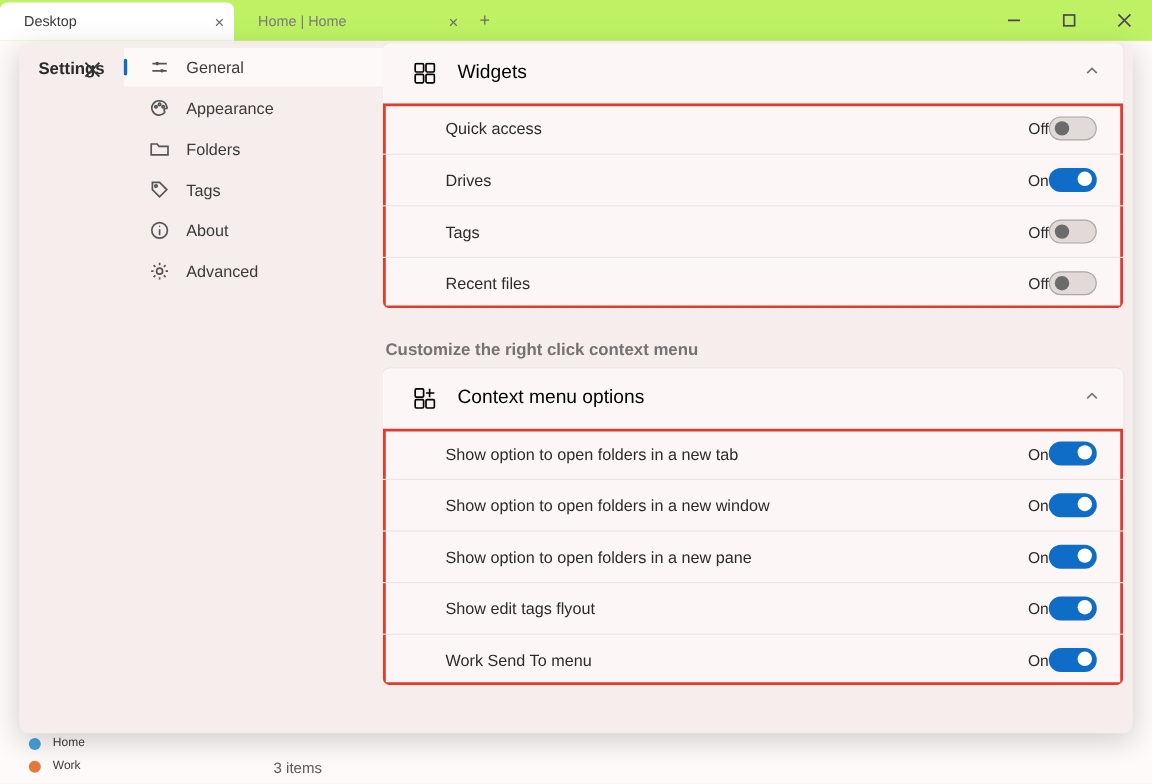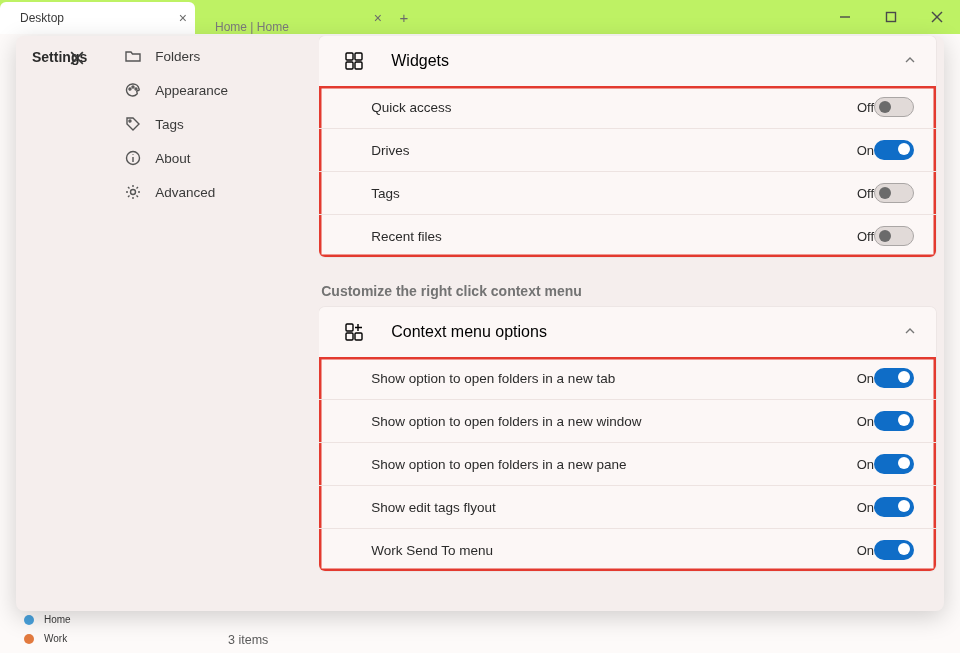--- a/index.html
+++ b/index.html
@@ -4,21 +4,21 @@
 <style>
   * { box-sizing: border-box; margin: 0; padding: 0; font-family: "Segoe UI", -apple-system, sans-serif; }
   html, body { width: 960px; height: 653px; overflow: hidden; }
   body { background: #fdfaf9; display: flex; flex-direction: column; }
 
   
   .titlebar { height: 34px; display: flex; align-items: stretch; background: #bef264; position: relative; }
   .tab { display: flex; align-items: center; gap: 8px; padding: 0 28px 0 12px; font-size: 12px; color: #3a3a3a; position: relative; border-radius: 6px 6px 0 0; margin-top: 2px; }
   .tab.active { background: #fff; width: 195px; border-bottom: 1px solid #fff; }
   .tab .closebtn { position: absolute; right: 8px; top: 50%; transform: translateY(-50%); font-size: 14px; color: #6b6b6b; }
-  .tab:not(.active) { width: 195px; color: #7a7a7a; align-items: flex-end; }
+  .tab:not(.active) { width: 195px; color: #7a7a7a; }
   .newtab { display: flex; align-items: center; justify-content: center; width: 28px; color: #6b6b6b; font-size: 15px; }
   .win-controls { position: absolute; right: 0; top: 0; height: 34px; display: flex; }
   .win-controls .ctl { width: 46px; display: flex; align-items: center; justify-content: center; color: #4a4a4a; font-size: 13px; }
   .win-controls .ctl svg { width: 12px; height: 12px; }
 
   
   .dialog { position: absolute; top: 36px; left: 16px; right: 16px; bottom: 42px; background: #f5eeed; border-radius: 8px; box-shadow: 0 6px 24px rgba(0,0,0,0.18); display: flex; flex-direction: row; overflow: hidden; }
   .dialog-header { height: 42px; display: flex; align-items: center; padding: 0 16px; position: relative; }
   .dialog-header h3 { font-size: 14px; font-weight: 600; color: #2b2b2b; }
   .dialog-close { position: absolute; right: 12px; top: 8px; width: 28px; height: 28px; border-radius: 4px; display:flex; align-items:center; justify-content:center; color:#333; }
@@ -26,21 +26,21 @@
 
   
   .sidebar { width: 216px; display:flex; flex-direction:column; padding:4px 0; gap:2px; }
   .nav-item { display:flex; align-items:center; gap:14px; padding:8px 22px; font-size:13.5px; color:#3a3a3a; position:relative; border-radius:0; }
   .nav-item.active { background:#fdf9f8; }
   .nav-item.active::before { content:""; position:absolute; left:0; top:9px; bottom:9px; width:3px; background:#0f6dc7; border-radius:2px; }
   .nav-item .icon { width:16px; height:16px; display:flex; align-items:center; justify-content:center; color:#555; }
 
   
   .content { flex:1; overflow-y:auto; padding:0 8px 12px 0; }
-  .section-header { display:flex; align-items:center; gap:28px; padding:16px 26px; background:#fcf7f6; border-radius:6px 6px 0 0; margin:0 0 0 0; position:relative; }
+  .section-header { display:flex; align-items:center; gap:18px; padding:16px 26px; background:#fcf7f6; border-radius:6px 6px 0 0; margin:0 0 0 0; position:relative; }
   .section-header .icon { width:18px; height:18px; }
   .section-header .chev { position:absolute; right:20px; color:#777; }
   .section-title-free { font-size:14px; font-weight:600; color:#737373; padding:16px 2px 8px 2px; margin-top:10px; }
 
   .card { background:#fcf7f6; border-radius:6px; overflow:hidden; margin-bottom:8px; box-shadow: 0 0 0 1px rgba(0,0,0,0.03); }
   .hl { box-shadow: inset 0 0 0 2.5px #e33a2f; }
 
   .row { display:flex; align-items:center; padding:11px 22px 11px 52px; font-size:13.5px; color:#2b2b2b; justify-content:space-between; border-top:1px solid #ede3e1; }
   .row:first-child { border-top:none; }
   .row .state-label { font-size:13px; color:#2b2b2b; }
@@ -120,38 +120,49 @@
     <h3>Settings</h3>
     <div class="dialog-close">
       <svg viewBox="0 0 12 12" width="14" height="14">
           <line x1="1" y1="1" x2="11" y2="11"></line>
           <line x1="11" y1="1" x2="1" y2="11"></line>
         </svg>
     </div>
   </div>
   <div class="dialog-body">
     <div class="sidebar">
-      <div class="nav-item">
-        <span class="icon">
-            <svg viewBox="0 0 16 16">
-              <path d="M1 4h5l1.5 2H15v7H1z"></path>
-            </svg>
-          </span>
-        <span>Folders</span>
+      <div class="nav-item active">
+        <span class="icon">
+            <svg viewBox="0 0 16 16">
+              <line x1="2" y1="5" x2="14" y2="5"></line>
+              <circle cx="6" cy="5" r="1.5" fill="#555" stroke="none"></circle>
+              <line x1="2" y1="11" x2="14" y2="11"></line>
+              <circle cx="10" cy="11" r="1.5" fill="#555" stroke="none"></circle>
+            </svg>
+          </span>
+        <span>General</span>
       </div>
       <div class="nav-item">
         <span class="icon">
             <svg viewBox="0 0 16 16">
               <path d="M8 2a6 6 0 1 0 4 10c1-1-1-2 0-3s3 0 2-2a6 6 0 0 0-6-5z"></path>
               <circle cx="5" cy="7" r="1"></circle>
               <circle cx="8" cy="5" r="1"></circle>
               <circle cx="11" cy="7" r="1"></circle>
             </svg>
           </span>
         <span>Appearance</span>
+      </div>
+      <div class="nav-item">
+        <span class="icon">
+            <svg viewBox="0 0 16 16">
+              <path d="M1 4h5l1.5 2H15v7H1z"></path>
+            </svg>
+          </span>
+        <span>Folders</span>
       </div>
       <div class="nav-item">
         <span class="icon">
             <svg viewBox="0 0 16 16">
               <path d="M2 2h6l6 6-6 6-6-6z"></path>
               <circle cx="5" cy="5" r="1"></circle>
             </svg>
           </span>
         <span>Tags</span>
       </div>

